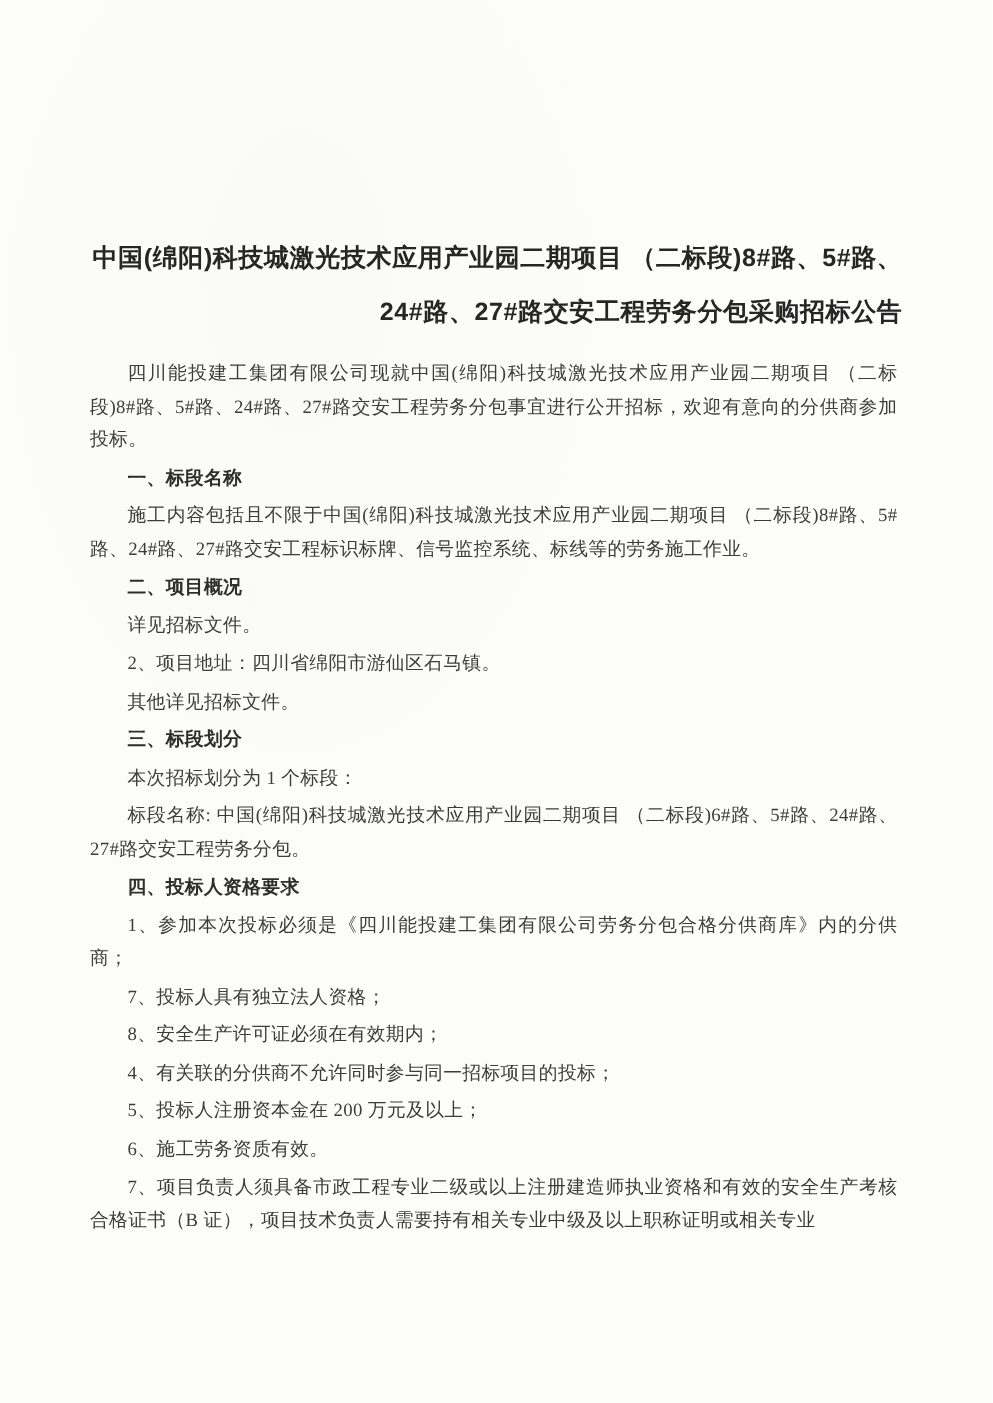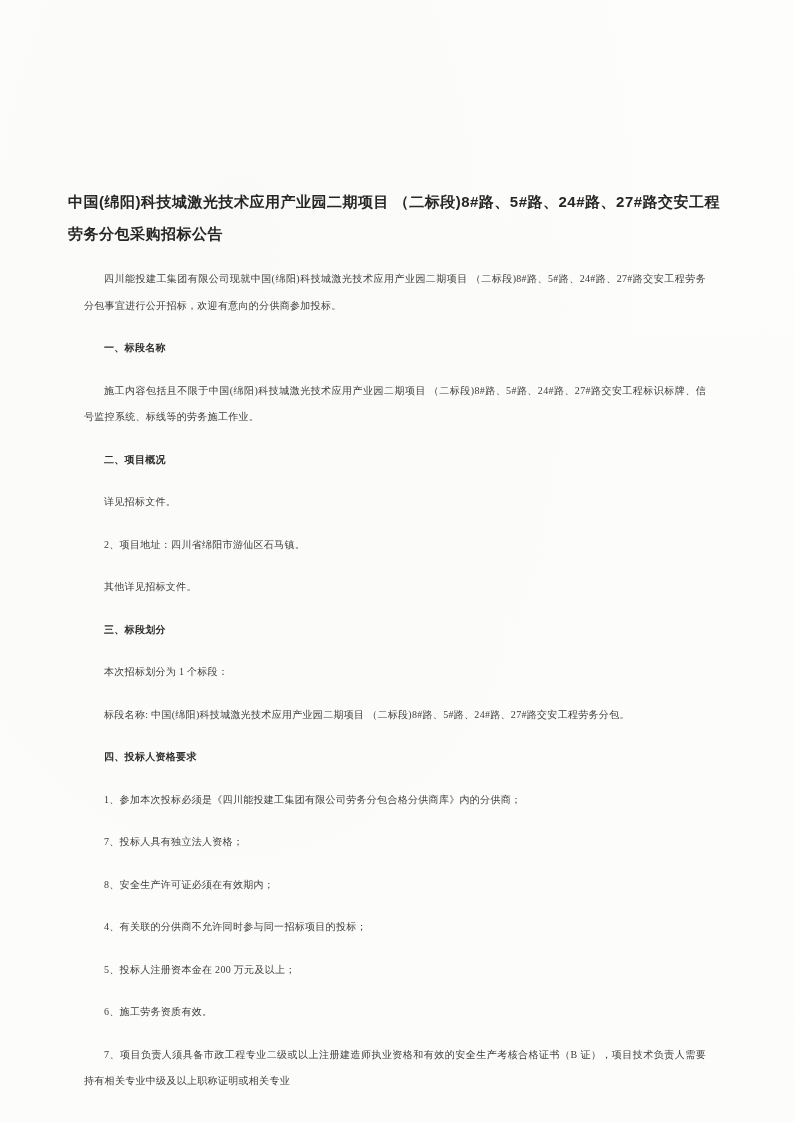--- a/index.html
+++ b/index.html
@@ -15,34 +15,34 @@
     box-sizing: border-box;
     padding: 186px 72px 0 68px;
     background:
       radial-gradient(ellipse at 30% 20%, rgba(0,0,0,0.012), transparent 60%),
       linear-gradient(180deg, #fdfdfc 0%, #fcfcfb 100%);
     color: #3a3a3a;
     overflow: hidden;
   }
   .doc-title {
     margin: 0 0 14px 0;
-    text-align: left;
+    text-align: right;
     font-family: "Liberation Sans", "DejaVu Sans", sans-serif;
     font-weight: 700;
-    font-size: 15px;
-    line-height: 32px;
+    font-size: 20px;
+    line-height: 43px;
     color: #262626;
     letter-spacing: 0.5px;
   }
   .blk {
-    margin: 16px;
+    margin: 4px;
     text-indent: 2em;
     text-align: justify;
     font-family: "Liberation Serif", "DejaVu Serif", serif;
-    font-size: 10px;
+    font-size: 15px;
     line-height: 26.5px;
     color: #3c3c3c;
     letter-spacing: 0.3px;
   }
   .blk.h {
     font-family: "Liberation Sans", "DejaVu Sans", sans-serif;
     font-weight: 700;
     color: #2e2e2e;
   }
 </style>
@@ -55,21 +55,21 @@
 
   <p class="blk">四川能投建工集团有限公司现就中国(绵阳)科技城激光技术应用产业园二期项目 （二标段)8#路、5#路、24#路、27#路交安工程劳务分包事宜进行公开招标，欢迎有意向的分供商参加投标。</p>
   <p class="blk h">一、标段名称</p>
   <p class="blk">施工内容包括且不限于中国(绵阳)科技城激光技术应用产业园二期项目 （二标段)8#路、5#路、24#路、27#路交安工程标识标牌、信号监控系统、标线等的劳务施工作业。</p>
   <p class="blk h">二、项目概况</p>
   <p class="blk">详见招标文件。</p>
   <p class="blk">2、项目地址：四川省绵阳市游仙区石马镇。</p>
   <p class="blk">其他详见招标文件。</p>
   <p class="blk h">三、标段划分</p>
   <p class="blk">本次招标划分为 1 个标段：</p>
-  <p class="blk">标段名称: 中国(绵阳)科技城激光技术应用产业园二期项目 （二标段)8#路、5#路、24#路、27#路交安工程劳务分包。</p>
+  <p class="blk">标段名称: 中国(绵阳)科技城激光技术应用产业园二期项目 （二标段)6#路、5#路、24#路、27#路交安工程劳务分包。</p>
   <p class="blk h">四、投标人资格要求</p>
   <p class="blk">1、参加本次投标必须是《四川能投建工集团有限公司劳务分包合格分供商库》内的分供商；</p>
   <p class="blk">7、投标人具有独立法人资格；</p>
   <p class="blk">8、安全生产许可证必须在有效期内；</p>
   <p class="blk">4、有关联的分供商不允许同时参与同一招标项目的投标；</p>
   <p class="blk">5、投标人注册资本金在 200 万元及以上；</p>
   <p class="blk">6、施工劳务资质有效。</p>
   <p class="blk">7、项目负责人须具备市政工程专业二级或以上注册建造师执业资格和有效的安全生产考核合格证书（B 证），项目技术负责人需要持有相关专业中级及以上职称证明或相关专业</p>
 
 </div>

